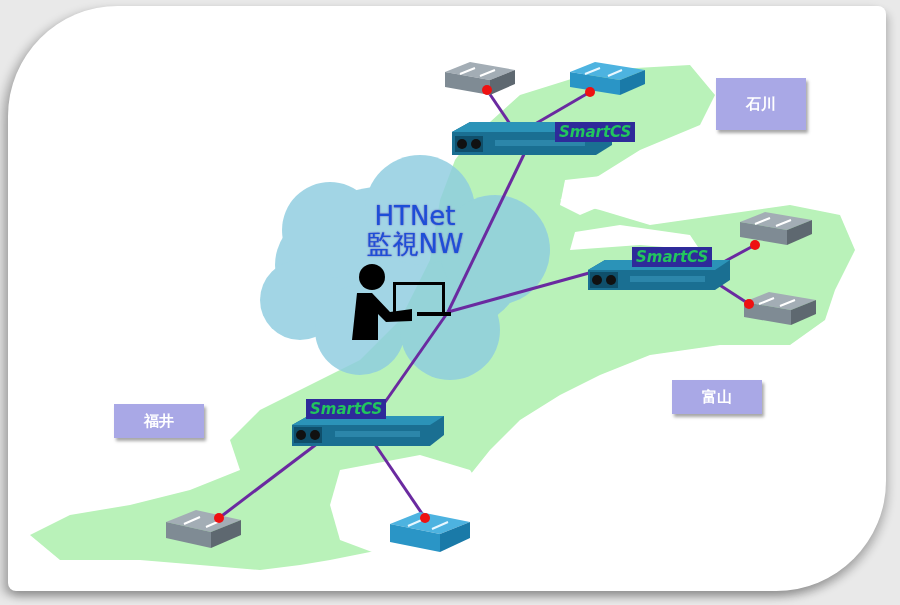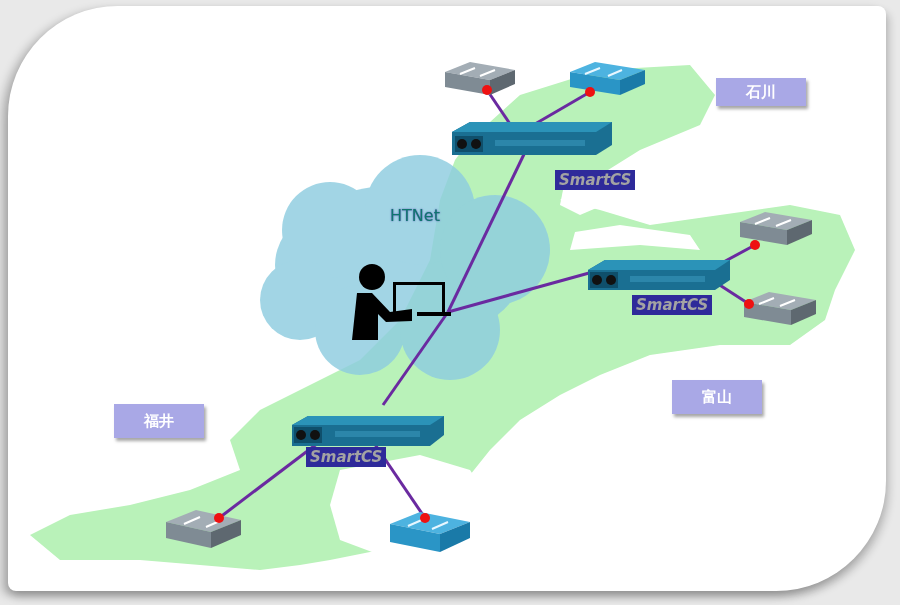--- a/index.html
+++ b/index.html
@@ -2,24 +2,24 @@
 <html><head>
 <meta charset="utf-8">
 <style>
   html, body { margin:0; padding:0; background:#e9e9e9; }
   body { width:900px; height:605px; position:relative; overflow:hidden; font-family:"DejaVu Sans", sans-serif; }
   .frame { position:absolute; left:8px; top:6px; width:878px; height:585px; background:#fff;
            border-radius:110px 8px 110px 8px; box-shadow: -6px 4px 10px rgba(0,0,0,0.25), 3px 6px 8px rgba(0,0,0,0.2); overflow:hidden; }
   svg.map { position:absolute; left:0; top:0; }
   .pref { position:absolute; background:#a9a8e6; color:#fff; font-weight:bold; font-size:15px;
           display:flex; align-items:center; justify-content:center; box-shadow:2px 3px 3px rgba(0,0,0,0.35); }
-  .cloud-text { position:absolute; color:#0f766e; font-size:16px; text-align:center; line-height:28px;
+  .cloud-text { position:absolute; color:#1d4ed8; font-size:26px; text-align:center; line-height:28px;
                 text-shadow: 0 0 2px #6f6fc0, 0 0 1px #6f6fc0; }
-  .scs-label { position:absolute; background:#2e2a9a; color:#a3a3a3; font-weight:bold; font-style:italic;
-               font-size:15px; padding:1px 4px;margin-top:48px; }
+  .scs-label { position:absolute; background:#2e2a9a; color:#22c55e; font-weight:bold; font-style:italic;
+               font-size:15px; padding:1px 4px; }
 </style>
 </head>
 <body>
 
 <div class="frame"></div>
 
 <svg class="map" width="900" height="605">
   <defs>
     <linearGradient id="devtop" x1="0" y1="0" x2="0" y2="1">
       <stop offset="0" stop-color="#2b93b8"></stop>
@@ -135,21 +135,22 @@
     <circle cx="590" cy="92" r="5"></circle>
     <circle cx="755" cy="245" r="5"></circle>
     <circle cx="749" cy="304" r="5"></circle>
     <circle cx="219" cy="518" r="5"></circle>
     <circle cx="425" cy="518" r="5"></circle>
   </g>
 </svg>
 
 <div class="cloud-text" style="left:350px; top:202px; width:130px;">
   <div>HTNet</div>
+  <div>監視NW</div>
 </div>
 
 <div class="scs-label" style="left:555px; top:122px;">SmartCS</div>
 <div class="scs-label" style="left:632px; top:247px;">SmartCS</div>
 <div class="scs-label" style="left:306px; top:399px;">SmartCS</div>
 
-<div class="pref" style="left:716px; top:78px; width:90px; height:28px;">石川</div>
+<div class="pref" style="left:716px; top:78px; width:90px; height:52px;">石川</div>
 <div class="pref" style="left:672px; top:380px; width:90px; height:34px;">富山</div>
 <div class="pref" style="left:78px; top:404px; width:90px; height:34px;margin-left:36px;">福井</div>
 
 </body></html>

